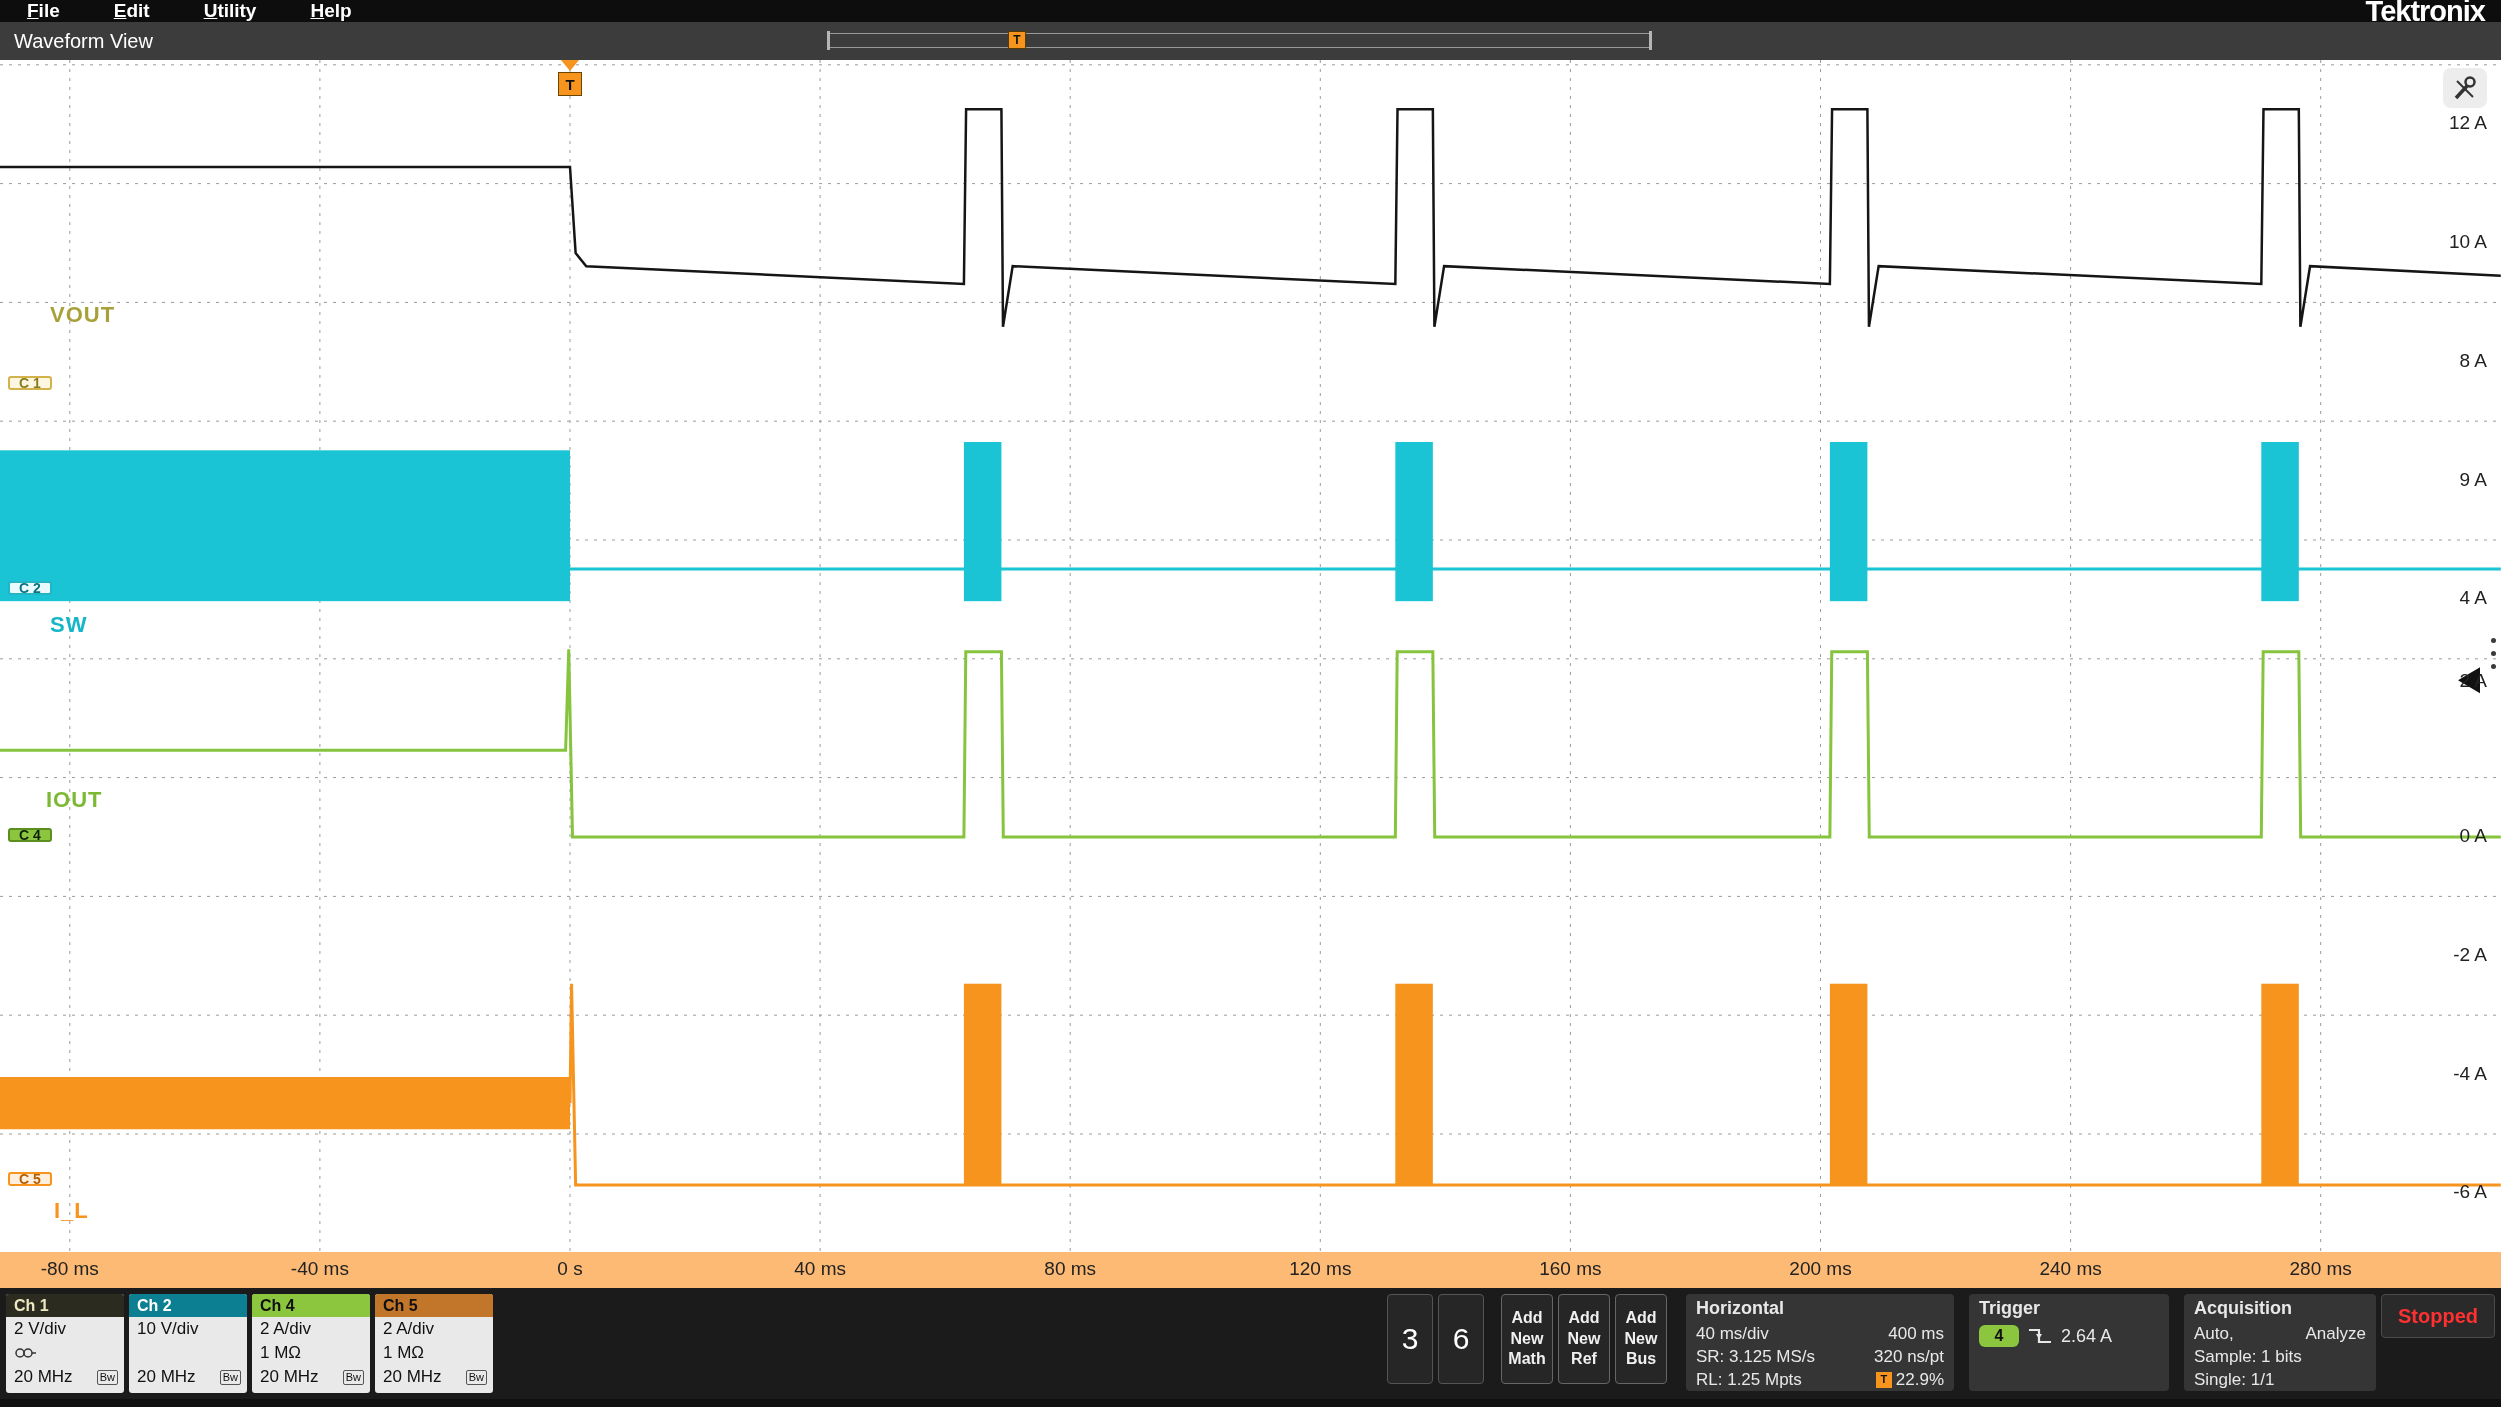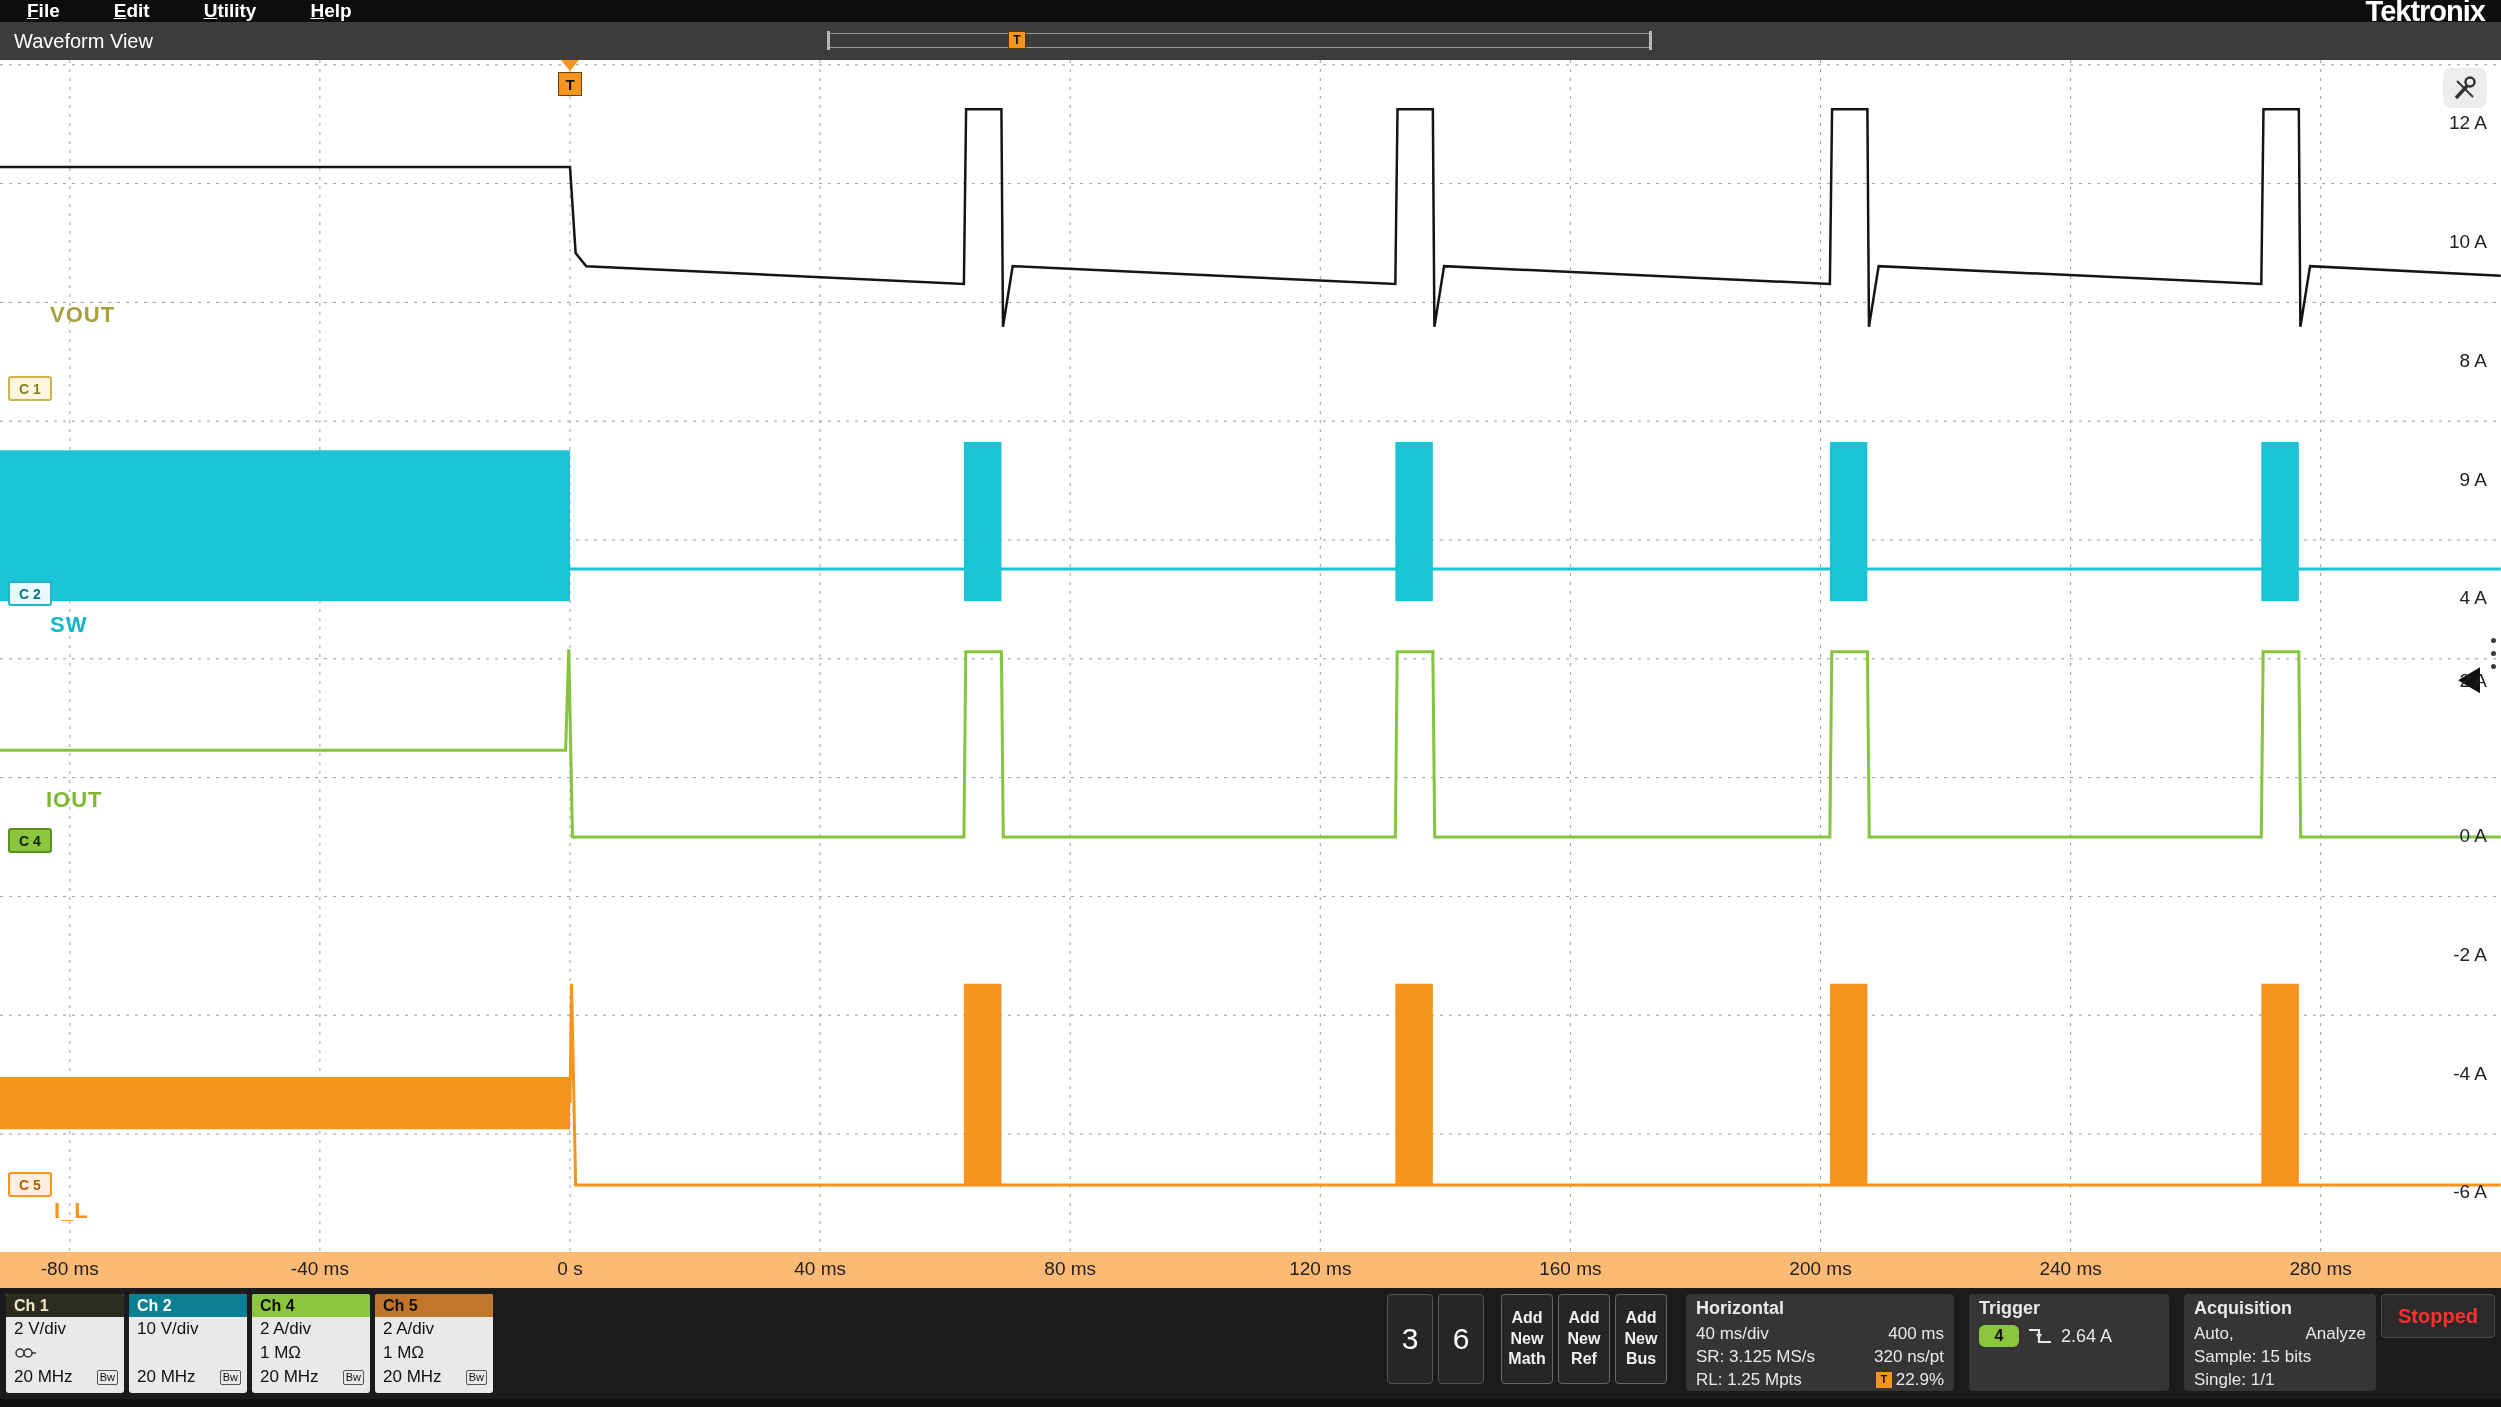--- a/index.html
+++ b/index.html
@@ -21,21 +21,21 @@
   .minimap-t{position:absolute;top:-3px;width:18px;height:18px;background:#f7941d;border:1px solid #5a3a00;
     color:#111;font-size:12px;font-weight:bold;display:flex;align-items:center;justify-content:center;box-sizing:border-box;}
 
   
   .plot{position:relative;width:2501px;height:1192px;background:#fff;}
   #wave{position:absolute;left:0;top:0;}
   .ylabel{position:absolute;right:14px;font-size:19px;color:#222;white-space:nowrap;}
   .xstrip{height:36px;background:#fdba74;position:relative;color:#222;}
   .xlab{position:absolute;top:6px;width:90px;margin-left:-45px;text-align:center;font-size:19px;}
 
-  .cbadge{position:absolute;left:8px;width:44px;height:25px;border:2px solid;border-radius:3px;
+  .cbadge{position:absolute;left:8px;width:44px;height:14px;border:2px solid;border-radius:3px;
     font-size:14px;font-weight:bold;display:flex;align-items:center;justify-content:center;box-sizing:border-box;background:#fff;}
   .trace-label{position:absolute;font-size:22px;font-weight:bold;letter-spacing:1px;}
 
   .trig-tri{position:absolute;left:561px;top:0;width:0;height:0;
     border-left:9px solid transparent;border-right:9px solid transparent;border-top:11px solid #f7941d;}
   .trig-flag{position:absolute;left:558px;top:12px;width:24px;height:24px;background:#f7941d;border:1px solid #6b4400;
     color:#111;font-weight:bold;font-size:15px;display:flex;align-items:center;justify-content:center;box-sizing:border-box;}
 
   .tools{position:absolute;right:14px;top:8px;width:44px;height:40px;background:#ededed;border-radius:8px;
     display:flex;align-items:center;justify-content:center;}
@@ -275,21 +275,21 @@
     </div>
   </div>
 
   <div class="panel apanel" style="margin-left:10px;">
     <div class="panel-title">Acquisition</div>
     <div class="prow">
       <span>Auto,</span>
       <span>Analyze</span>
     </div>
     <div class="prow">
-        <span>Sample: 15 bits</span>
+        <span>Sample: 1 bits</span>
       </div>
     <div class="prow">
         <span>Single: 1/1</span>
       </div>
   </div>
 
   <div class="stopbtn" style="color: rgb(255, 48, 48);">Stopped</div>
 </div>
 
 </body></html>

